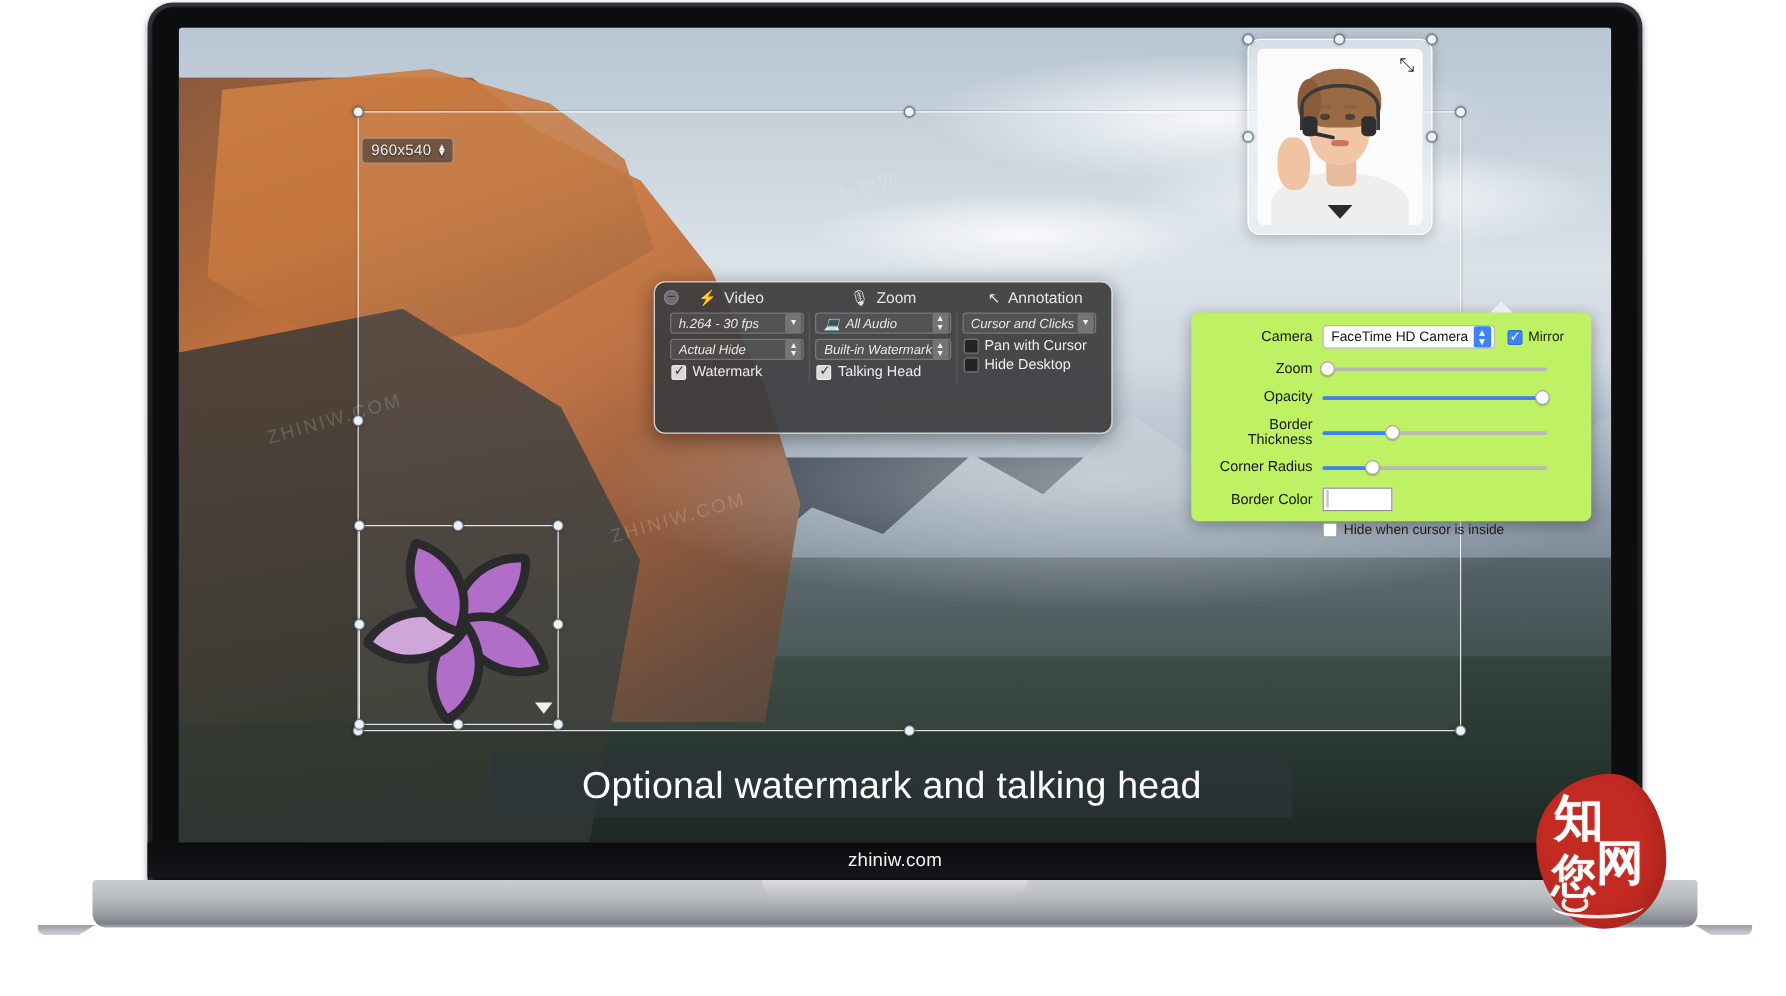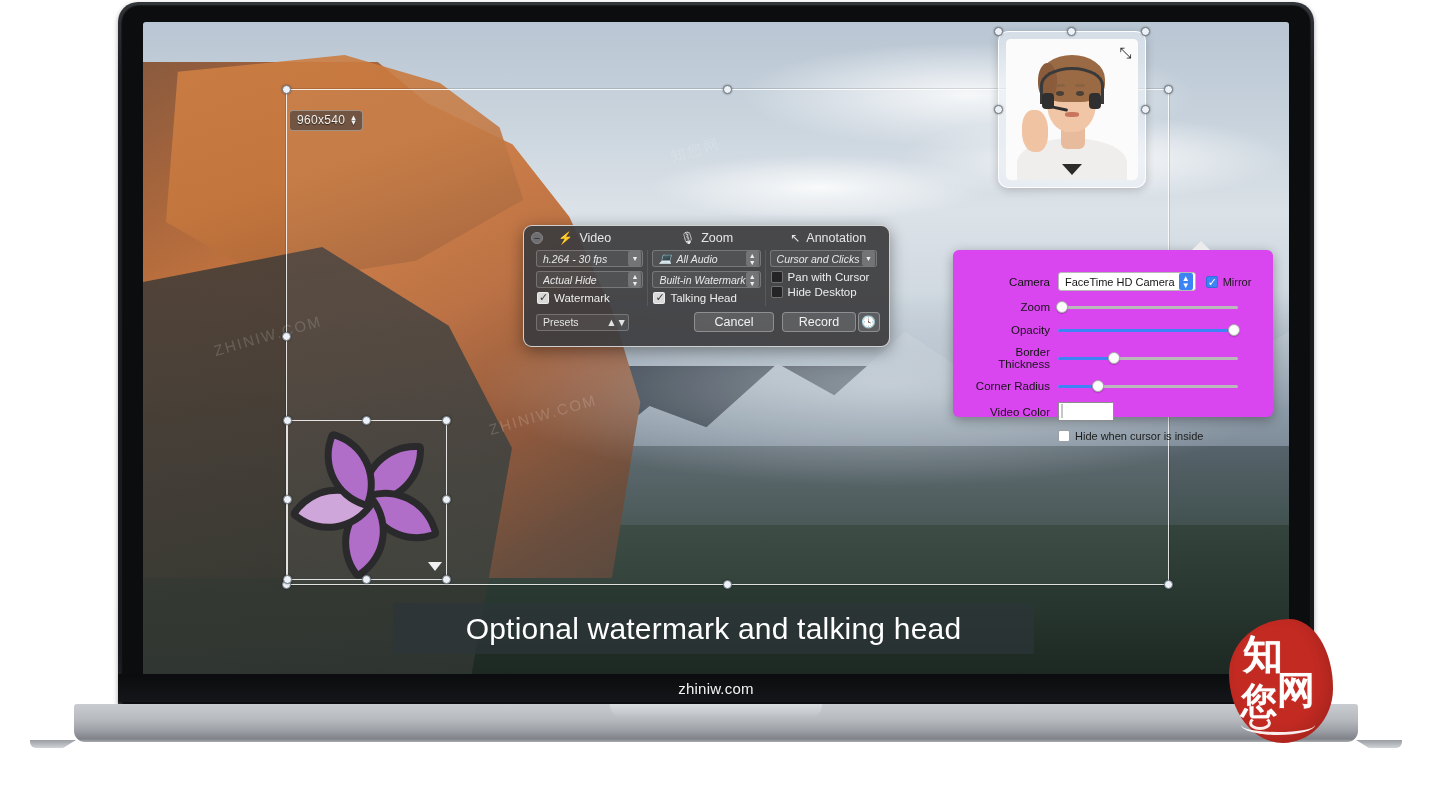--- a/index.html
+++ b/index.html
@@ -189,23 +189,23 @@
   }
   #cam-tip {
     position: absolute; left: 50%; margin-left: -9px; top: 158px;
     width: 0; height: 0; border-left: 9px solid transparent;
     border-right: 9px solid transparent; border-bottom: 9px solid #ececec;
   }
 
   
   #cam-settings {
     position: absolute; left: 810px; top: 228px; width: 320px; height: 167px;
-    background: #d946ef; border-radius: 6px;
+    background: #bef264; border-radius: 6px;
     box-shadow: 0 3px 12px rgba(0,0,0,.33);
-    padding: 22px 14px 10px 10px;
+    padding: 10px 14px 10px 10px;
     font-size: 11.5px; color: #1b1b1b;
   }
   .cs-row { display: flex; align-items: center; margin-bottom: 9px; }
   .cs-label { width: 95px; text-align: right; padding-right: 8px; font-size: 11.5px; color: #141414; }
   .cs-field { flex: 1; display: flex; align-items: center; }
   .popbtn {
     display: flex; align-items: center; justify-content: center;
     height: 19px; background: #fff; border: 1px solid #b7b7b7;
     border-radius: 3px; padding: 0 2px 0 6px; font-size: 11px;
     color: #141414; min-width: 127px;
@@ -482,21 +482,21 @@
               <div class="cs-field">
                 <div class="slider">
                   <span class="track"></span>
                   <span class="fill" style="width:22%;"></span>
                   <span class="knob" style="left:22%;"></span>
                 </div>
               </div>
             </div>
 
             <div class="cs-row">
-              <div class="cs-label">Video Color</div>
+              <div class="cs-label">Border Color</div>
               <div class="cs-field">
                 <div class="colorwell"><span class="inner"></span></div>
               </div>
             </div>
 
             <div class="cs-row" style="margin-bottom:0;">
               <div class="cs-label"></div>
               <div class="cs-field">
                 <span class="cbx"></span>
                 <span class="cbx-label">Hide when cursor is inside</span>
@@ -573,31 +573,20 @@
                   <span class="dcbx dark"></span>
                   <span>Pan with Cursor</span>
                 </div>
                 <div class="dk-check">
                   <span class="dcbx dark"></span>
                   <span>Hide Desktop</span>
                 </div>
               </div>
             </div>
 
-            <div id="rec-footer">
-              <div id="presets">
-                <span>Presets</span>
-                <span class="ctl"><span>▲</span><span>▼</span></span>
-              </div>
-              <div class="dkbtn" id="cancel-btn">Cancel</div>
-              <div id="record-group">
-                <div class="dkbtn" id="record-btn">Record</div>
-                <div class="dkbtn" id="timer-btn">🕓</div>
-              </div>
-            </div>
           </div>
 
           <div id="caption">
             <span>Optional watermark and talking head</span>
           </div>
 
         </div>
       </div>
 
       <div id="chinbar">

